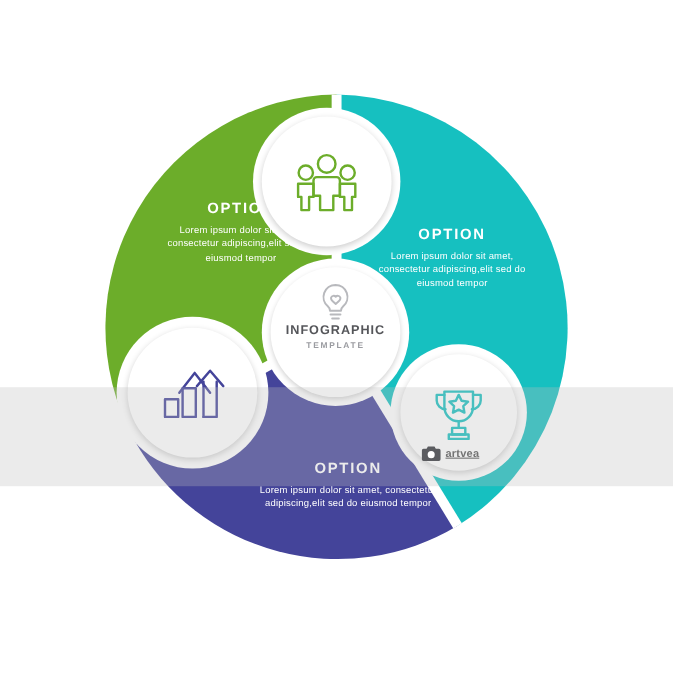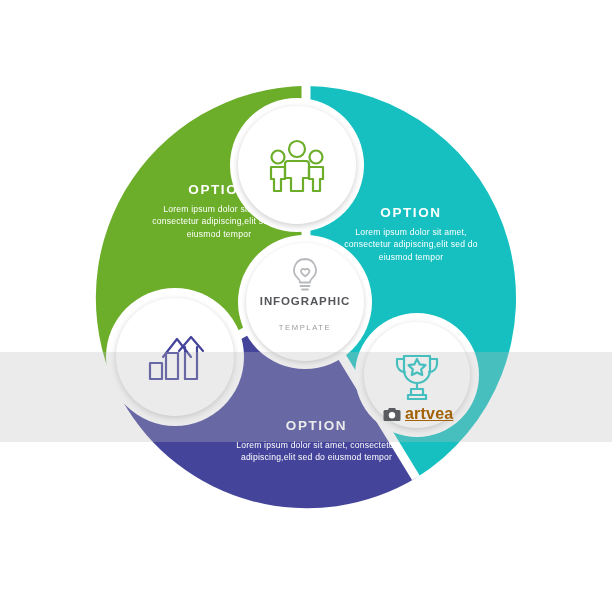--- a/index.html
+++ b/index.html
@@ -78,24 +78,24 @@
   #center-circle .bulb { margin-bottom: 2px; }
   .center-title {
     font-size: 11.5px;
     font-weight: bold;
     letter-spacing: .9px;
     color: #55565a;
     text-align: center;
   }
   .center-sub {
     font-size: 7.6px;
-    font-weight: normal;
+    font-weight: bold;
     letter-spacing: 1.6px;
     color: #9a9ba0;
-    margin-top: 16px;
+    margin-top: 2px;
   }
 
   
   .icon-circle {
     position: absolute;
     border-radius: 50%;
     background: #ffffff;
     box-shadow: 0 2px 6px rgba(0,0,0,.20);
     display: flex;
     align-items: center;
@@ -117,23 +117,23 @@
   }
   #wm-logo {
     position: absolute;
     left: 383px;
     top: 405px;
     display: flex;
     align-items: center;
     gap: 4px;
   }
   #wm-logo .wm-text {
-    font-size: 16px;
-    font-weight: bold;
-    color: #a16207;
+    font-size: 10px;
+    font-weight: bold;
+    color: #737373;
     letter-spacing: .2px;
     text-decoration: underline;
   }
 
   
   #credit {
     position: absolute;
     left: 0;
     bottom: 0;
     width: 612px;

